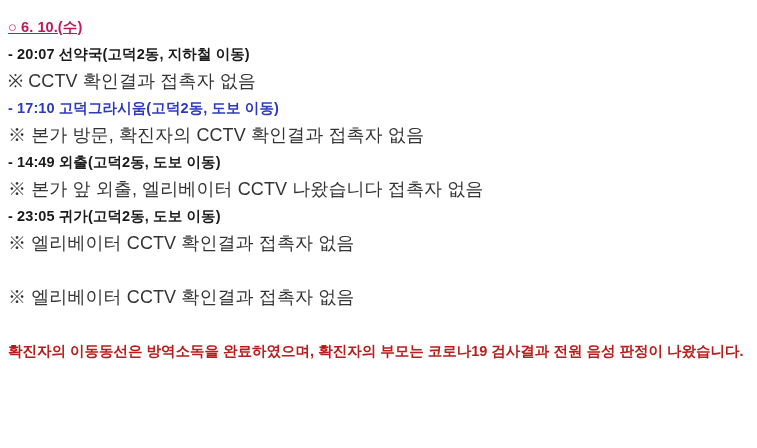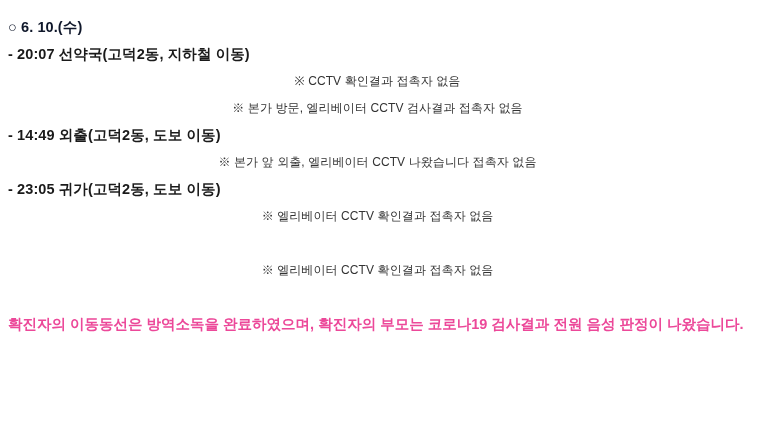--- a/index.html
+++ b/index.html
@@ -19,55 +19,56 @@
     box-sizing: border-box;
   }
   .line {
     font-size: 14.5px;
     line-height: 27px;
     white-space: pre-wrap;
     letter-spacing: 0.1px;
   }
   .date-head {
     font-weight: bold;
-    color: #0f172a;
+    color: #be185d;
+    text-decoration: underline;
   }
   .move {
     font-weight: bold;
     color: #1a1a1a;
   }
   .move-blue {
     font-weight: bold;
     color: #2b39bf;
   }
   .note {
     font-weight: normal;
     color: #333333;
-    font-size: 12px;
-    text-align: center;
+    font-size: 18px;
   }
   .spacer {
     height: 27px;
   }
   .summary {
     font-size: 14.5px;
     line-height: 27px;
     font-weight: bold;
-    color: #ec4899;
+    color: #b91c1c;
     white-space: pre-wrap;
   }
 </style>
 </head>
 <body>
 
 <div id="doc">
     <div class="line date-head">○ 6. 10.(수)</div>
     <div class="line move">- 20:07 선약국(고덕2동, 지하철 이동)</div>
     <div class="line note">※ CCTV 확인결과 접촉자 없음</div>
-    <div class="line note">※ 본가 방문, 엘리베이터 CCTV 검사결과 접촉자 없음</div>
+    <div class="line move-blue">- 17:10 고덕그라시움(고덕2동, 도보 이동)</div>
+    <div class="line note">※ 본가 방문, 확진자의 CCTV 확인결과 접촉자 없음</div>
     <div class="line move">- 14:49 외출(고덕2동, 도보 이동)</div>
     <div class="line note">※ 본가 앞 외출, 엘리베이터 CCTV 나왔습니다 접촉자 없음</div>
     <div class="line move">- 23:05 귀가(고덕2동, 도보 이동)</div>
     <div class="line note">※ 엘리베이터 CCTV 확인결과 접촉자 없음</div>
     <div class="spacer"></div>
     <div class="line note">※ 엘리베이터 CCTV 확인결과 접촉자 없음</div>
     <div class="spacer"></div>
     <div class="summary">확진자의 이동동선은 방역소독을 완료하였으며, 확진자의 부모는 코로나19 검사결과 전원 음성 판정이 나왔습니다.</div>
   </div>
 

